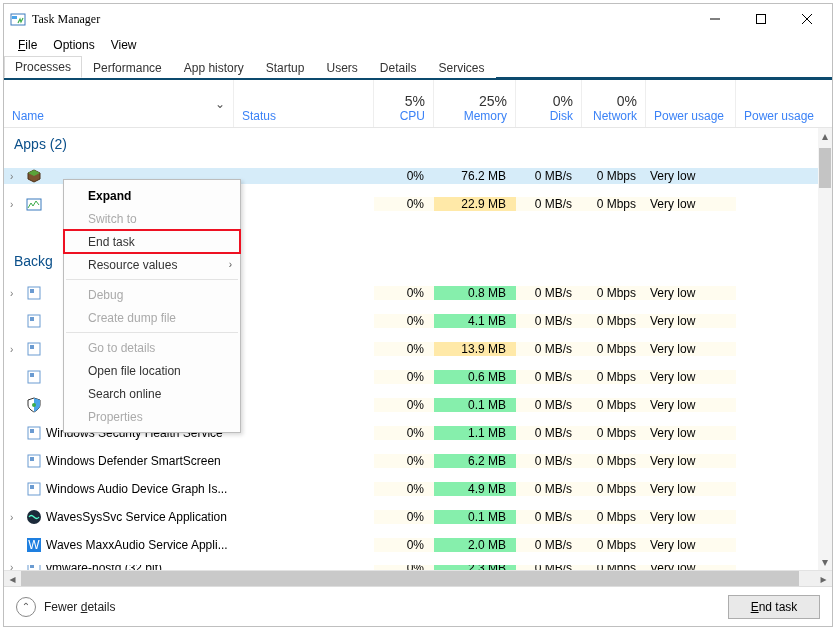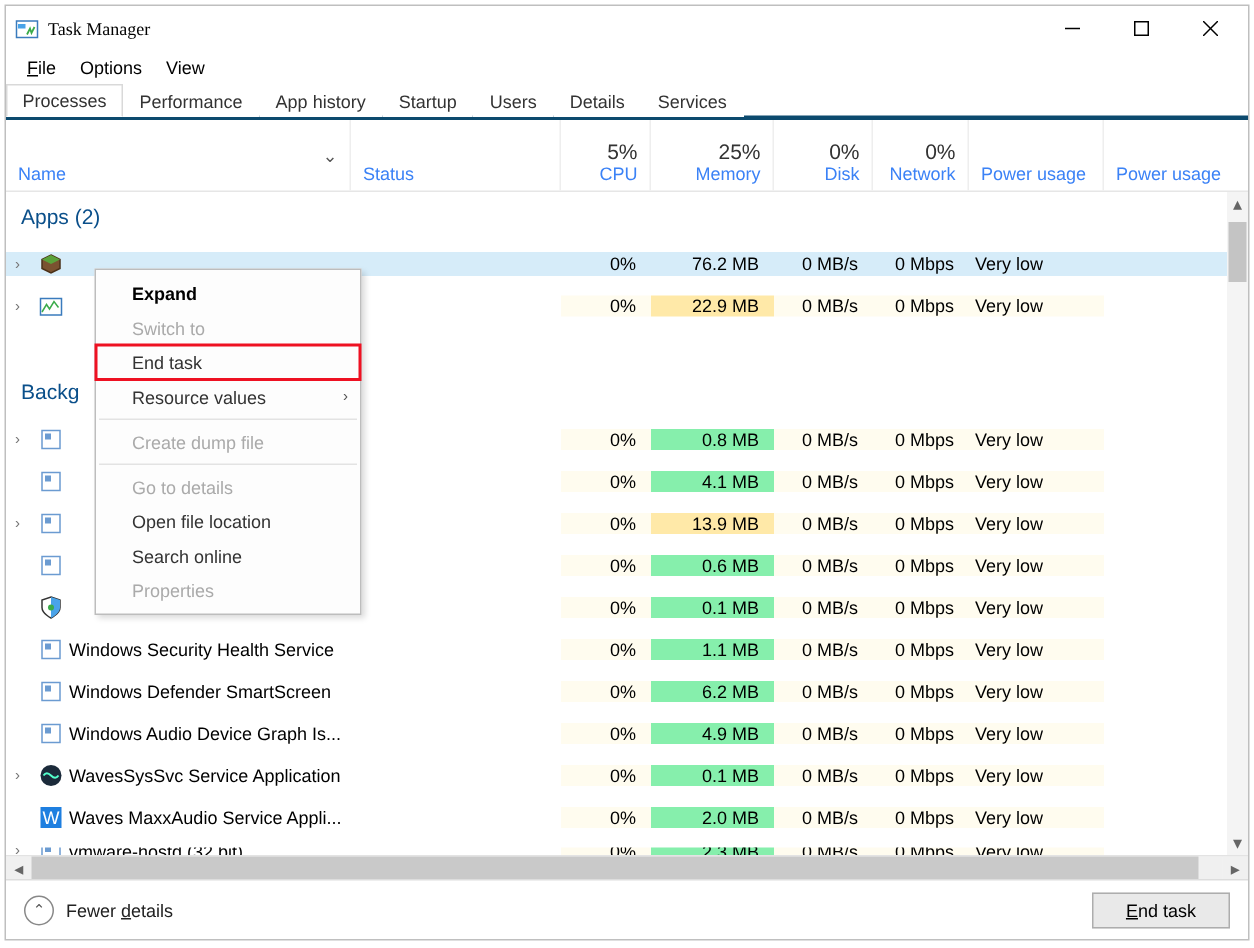--- a/index.html
+++ b/index.html
@@ -448,20 +448,21 @@
         <span><u>E</u>nd task</span>
       </div>
   </div>
 
   <div class="ctx" id="ctx">
       <div class="ci bold">Expand</div>
       <div class="ci disabled">Switch to</div>
       <div class="ci boxed">End task</div>
       <div class="ci">Resource values<span class="sub">›</span></div>
       <div style="height: 1px; background: rgb(227, 227, 227); margin: 3px 2px;"></div>
+      <div class="ci disabled">Debug</div>
       <div class="ci disabled">Create dump file</div>
       <div style="height: 1px; background: rgb(227, 227, 227); margin: 3px 2px;"></div>
       <div class="ci disabled">Go to details</div>
       <div class="ci">Open file location</div>
       <div class="ci">Search online</div>
       <div class="ci disabled">Properties</div>
     </div>
 
 </div>
 

